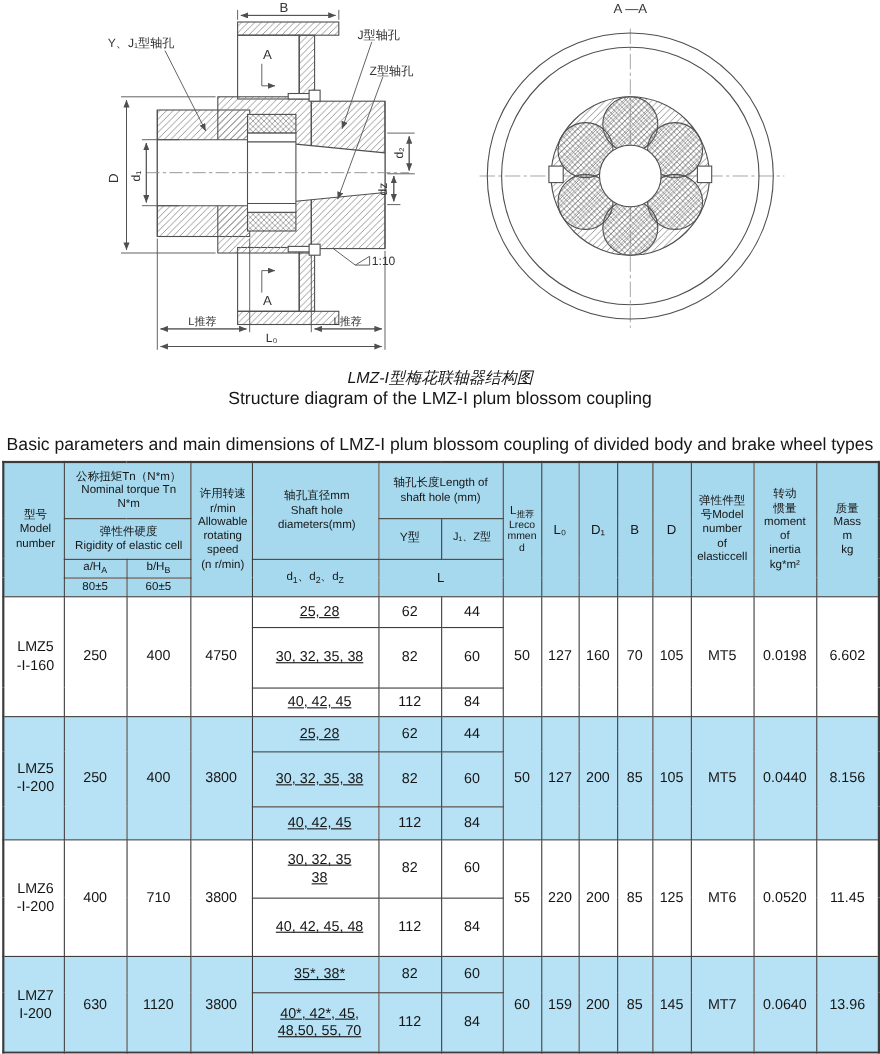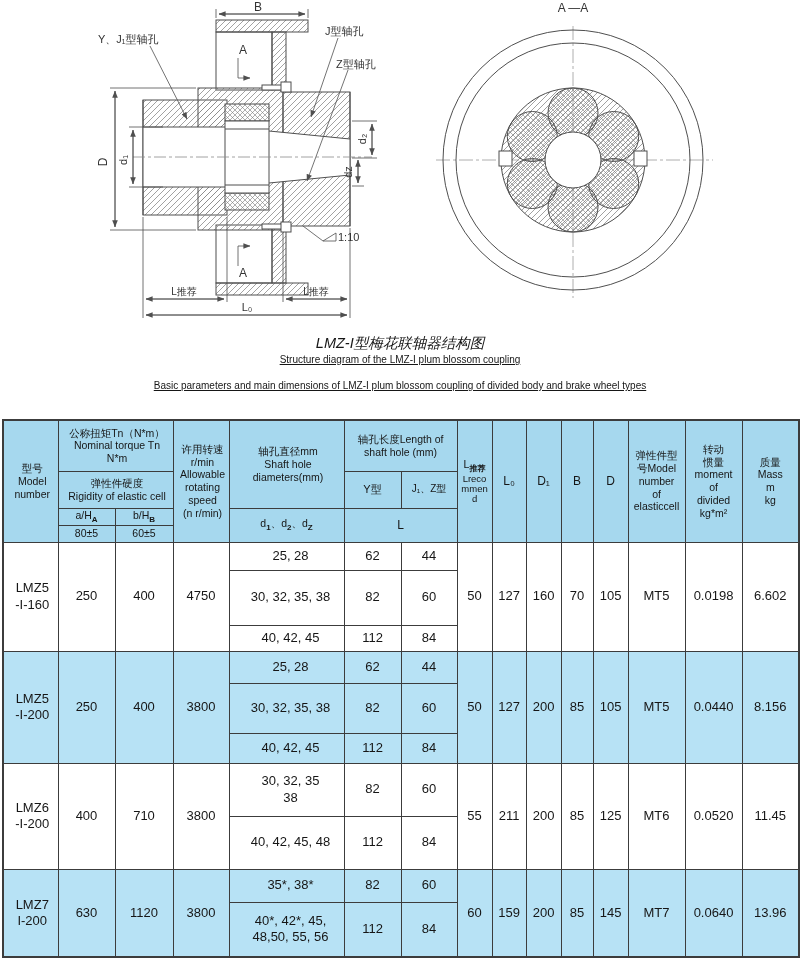--- a/index.html
+++ b/index.html
@@ -1,32 +1,32 @@
 <!DOCTYPE html>
 <html><head>
 <meta charset="utf-8">
 <style>
   html,body{margin:0;padding:0;background:#fff;}
   .page{position:relative;width:800px;height:958px;background:#fff;overflow:hidden;
         font-family:"Liberation Sans",sans-serif;color:#161616;}
   .title{position:absolute;left:0;width:800px;text-align:center;white-space:nowrap;}
   .t-cn{font-size:14.5px;font-style:italic;}
-  .t-en{font-size:10px;text-decoration:underline;}
+  .t-en{font-size:16px;}
   svg text{font-family:"Liberation Sans",sans-serif;fill:#333;}
   table.params{position:absolute;left:2px;top:419px;width:796px;border-collapse:collapse;
         table-layout:fixed;border:2px solid #3c3c3c;}
   table.params td{border:1px solid #3c3c3c;text-align:center;vertical-align:middle;
         padding:0 2px;font-size:13px;line-height:1.25;overflow:hidden;}
   tr.hd td{background:#a6d8ee;font-size:10.5px;line-height:1.22;}
   tr.blue td{background:#b7e2f5;}
   .pl{white-space:pre-line;}
   .la{text-align:left;padding-left:5px !important;}
-  .dl{text-align:left;padding-left:10px !important;white-space:pre-line;}
+  .dl{text-align:left;padding-left:10px !important;white-space:pre-line;text-decoration:underline;}
   .brk{word-break:break-all;font-size:9.5px;line-height:1.1;text-align:center;}
-  td sub{font-size:8px;font-weight:bold;}
+  td sub{font-size:8px;}
   .hr1{height:51px}.hr2{height:37px}.hr3{height:17px}.hr4{height:17px}
   .r1a{height:28px}.r1b{height:55px}.r1c{height:26px}
   .r2a{height:32px}.r2b{height:50px}.r2c{height:30px}
   .r3a{height:53px}.r3b{height:53px}
   .r4a{height:33px}.r4b{height:55px}
 </style>
 </head>
 <body>
 
 <div class="page">
@@ -155,21 +155,21 @@
       <circle cx="124.3" cy="183.5" r="25" fill="url(#xp2)"></circle>
       <circle cx="124.3" cy="136.5" r="25" fill="url(#xp2)"></circle>
       <circle cx="165" cy="160" r="28" fill="#fff"></circle>
       <rect x="91" y="151" width="13" height="15" fill="#fff"></rect>
       <rect x="226" y="151" width="13" height="15" fill="#fff"></rect>
     </g>
   </svg>
 
   <div class="title t-cn" style="top:334px">LMZ-I型梅花联轴器结构图</div>
   <div class="title t-en" style="top:354px">Structure diagram of the LMZ-I plum blossom coupling</div>
-  <div class="title t-en" style="top:380px">Basic parameters and main dimensions of LMZ-I plum blossom coupling of divided body and brake wheel types</div>
+  <div class="title t-en" style="top:396px">Basic parameters and main dimensions of LMZ-I plum blossom coupling of divided body and brake wheel types</div>
 
   <table class="params">
     <colgroup>
       <col style="width:55px">
         <col style="width:57px">
         <col style="width:58px">
         <col style="width:56px">
       <col style="width:115px">
         <col style="width:57px">
         <col style="width:56px">
@@ -209,21 +209,21 @@
       <td rowspan="4" style="font-size:12px">D</td>
       <td rowspan="4" class="pl">弹性件型
 号Model
 number
 of
 elasticcell</td>
       <td rowspan="4" class="pl">转动
 惯量
 moment
 of
-divided
+inertia
 kg*m²</td>
       <td rowspan="4" class="pl">质量
 Mass
 m
 kg</td>
     </tr>
     <tr class="hd hr2">
       <td colspan="2" class="pl la">弹性件硬度
 Rigidity of elastic cell</td>
       <td style="font-size:11px">Y型</td>
@@ -302,21 +302,21 @@
       <td rowspan="2" class="pl la">LMZ6
 -I-200</td>
       <td rowspan="2">400</td>
       <td rowspan="2">710</td>
       <td rowspan="2">3800</td>
       <td class="dl">30, 32, 35
 38</td>
       <td>82</td>
       <td>60</td>
       <td rowspan="2">55</td>
-      <td rowspan="2">211</td>
+      <td rowspan="2">220</td>
       <td rowspan="2">200</td>
       <td rowspan="2">85</td>
       <td rowspan="2">125</td>
       <td rowspan="2">MT6</td>
       <td rowspan="2">0.0520</td>
       <td rowspan="2">11.45</td>
     </tr>
     <tr class="r3b">
       <td class="dl">40, 42, 45, 48</td>
       <td>112</td>
@@ -336,19 +336,19 @@
       <td rowspan="2">159</td>
       <td rowspan="2">200</td>
       <td rowspan="2">85</td>
       <td rowspan="2">145</td>
       <td rowspan="2">MT7</td>
       <td rowspan="2">0.0640</td>
       <td rowspan="2">13.96</td>
     </tr>
     <tr class="blue r4b">
       <td class="dl">40*, 42*, 45,
-48,50, 55, 56</td>
+48,50, 55, 70</td>
       <td>112</td>
       <td>84</td>
     </tr>
   </tbody>
     </table>
 </div>
 
 </body></html>

